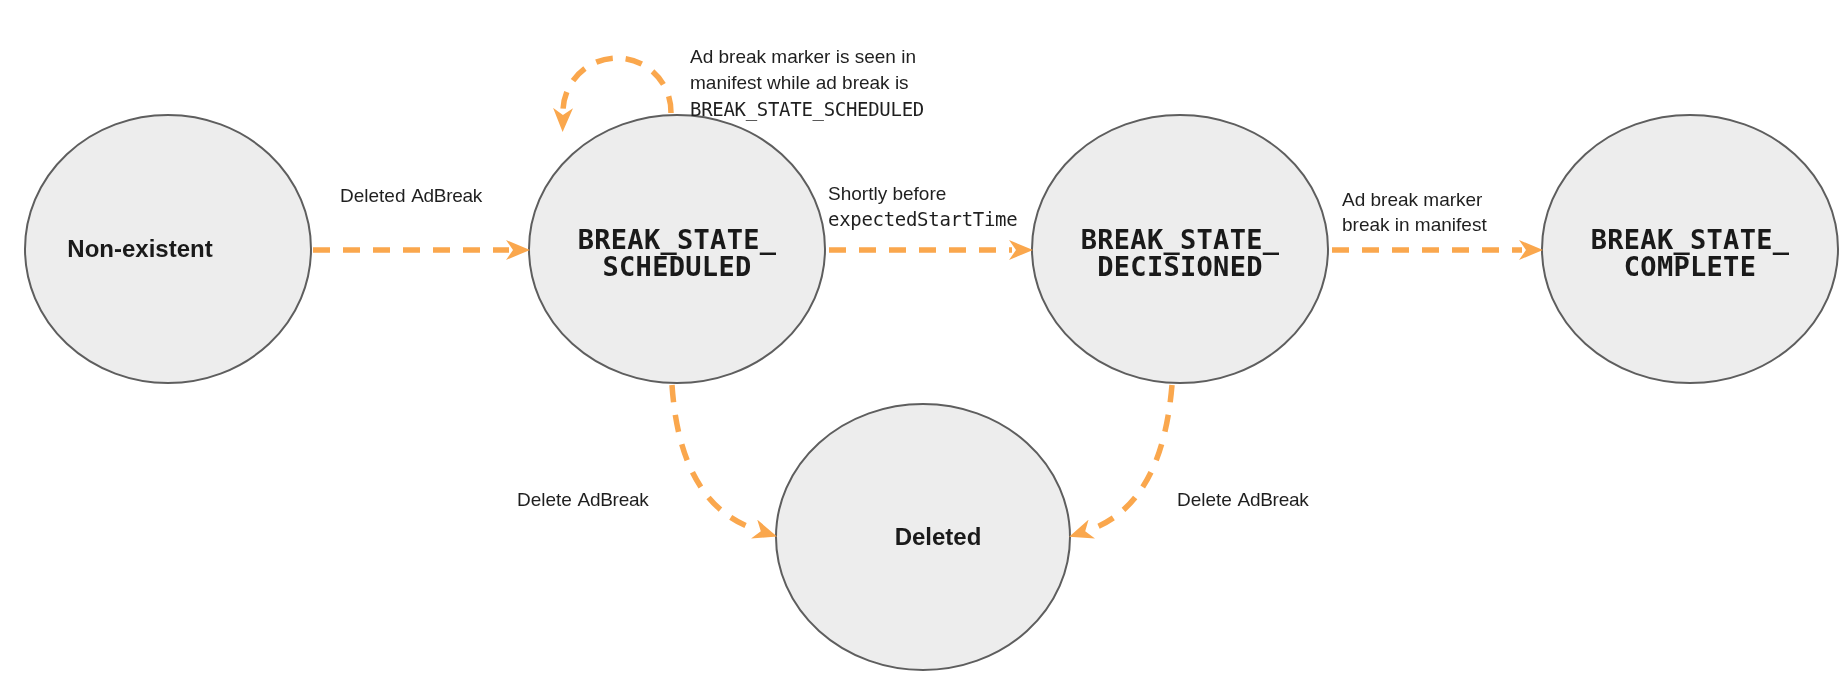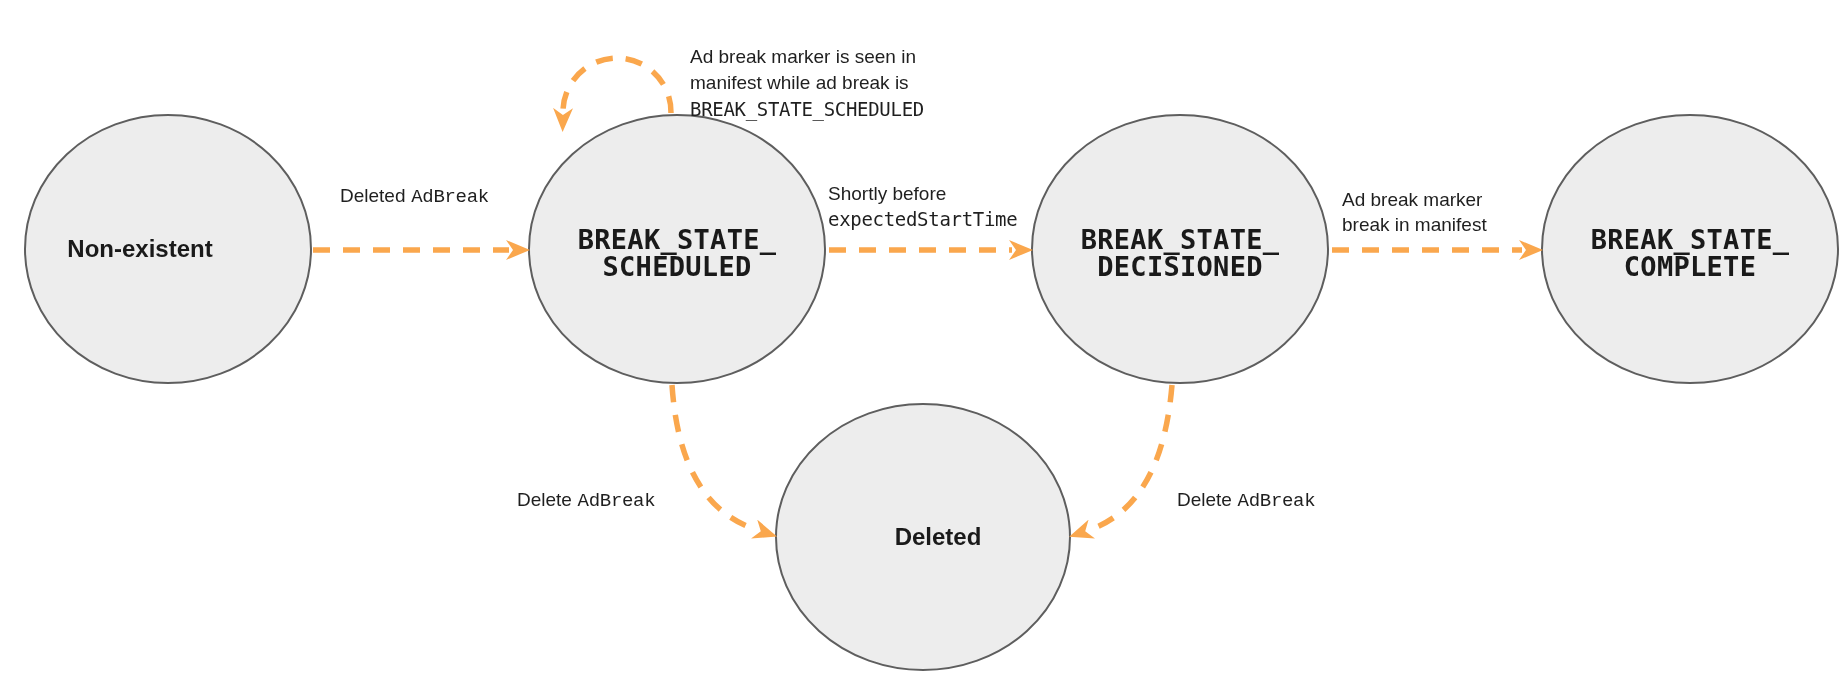--- a/index.html
+++ b/index.html
@@ -47,21 +47,21 @@
     letter-spacing:0.3px;
   }
   .edge-label{
     position:absolute;
     font-size:19px;
     line-height:24px;
     white-space:nowrap;
     color:#1F1F1F;
   }
   .edge-label .code{
-    font-family:Liberation Mono, monospace;
+    font-family:Liberation Sans, sans-serif;
     margin-left:0.30em;
     letter-spacing:-0.3px;
   }
   .edge-label.stacked{line-height:26px;margin-top:12px;}
   .edge-label.stacked .code-line{
     font-family:"DejaVu Sans Mono", monospace;
     letter-spacing:-0.3px;
   }
 </style>
 </head>

